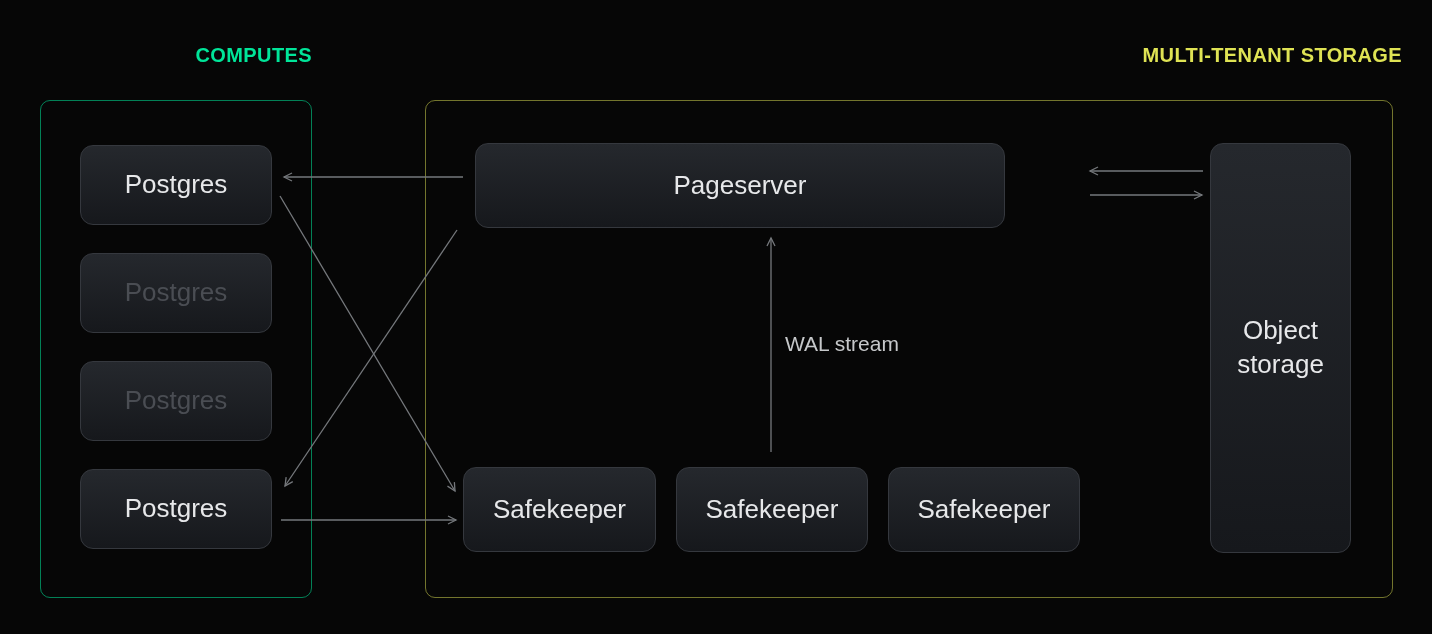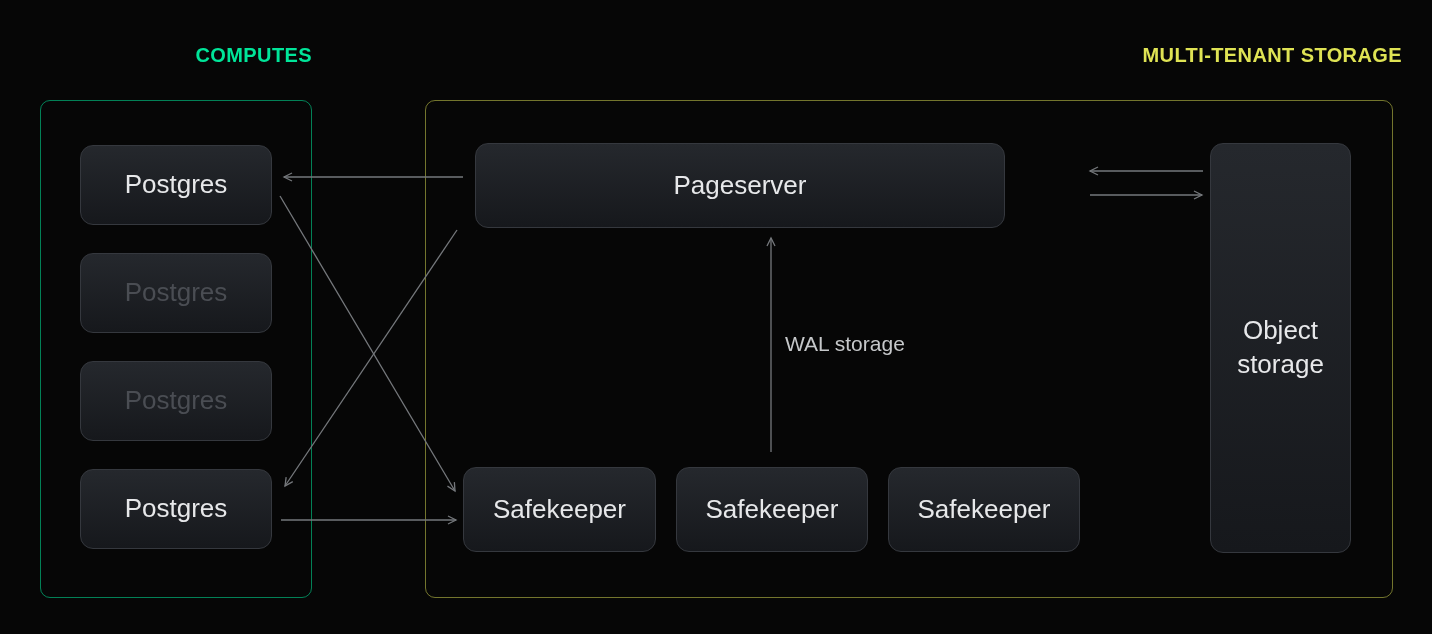--- a/index.html
+++ b/index.html
@@ -111,21 +111,21 @@
   <div class="node pageserver">Pageserver</div>
 
   <div class="node sk-1">Safekeeper</div>
 
   <div class="node sk-2">Safekeeper</div>
 
   <div class="node sk-3">Safekeeper</div>
 
   <div class="node object-storage">Object storage</div>
 
-  <div class="wal-label">WAL storage</div>
+  <div class="wal-label">WAL stream</div>
 
   <svg class="arrows-layer" width="1432" height="634" viewBox="0 0 1432 634" xmlns="http://www.w3.org/2000/svg">
     <defs>
       <marker id="arrow" markerWidth="14" markerHeight="14" refX="9" refY="5" orient="auto" markerUnits="userSpaceOnUse">
         <path d="M1,1 L9,5 L1,9" fill="none" stroke="#75787c" stroke-width="1.3"></path>
       </marker>
     </defs>
     <g stroke="#75787c" stroke-width="1.3" fill="none">
       <line x1="463" y1="177" x2="284" y2="177" marker-end="url(#arrow)"></line>
       <line x1="280" y1="196" x2="455" y2="491" marker-end="url(#arrow)"></line>

